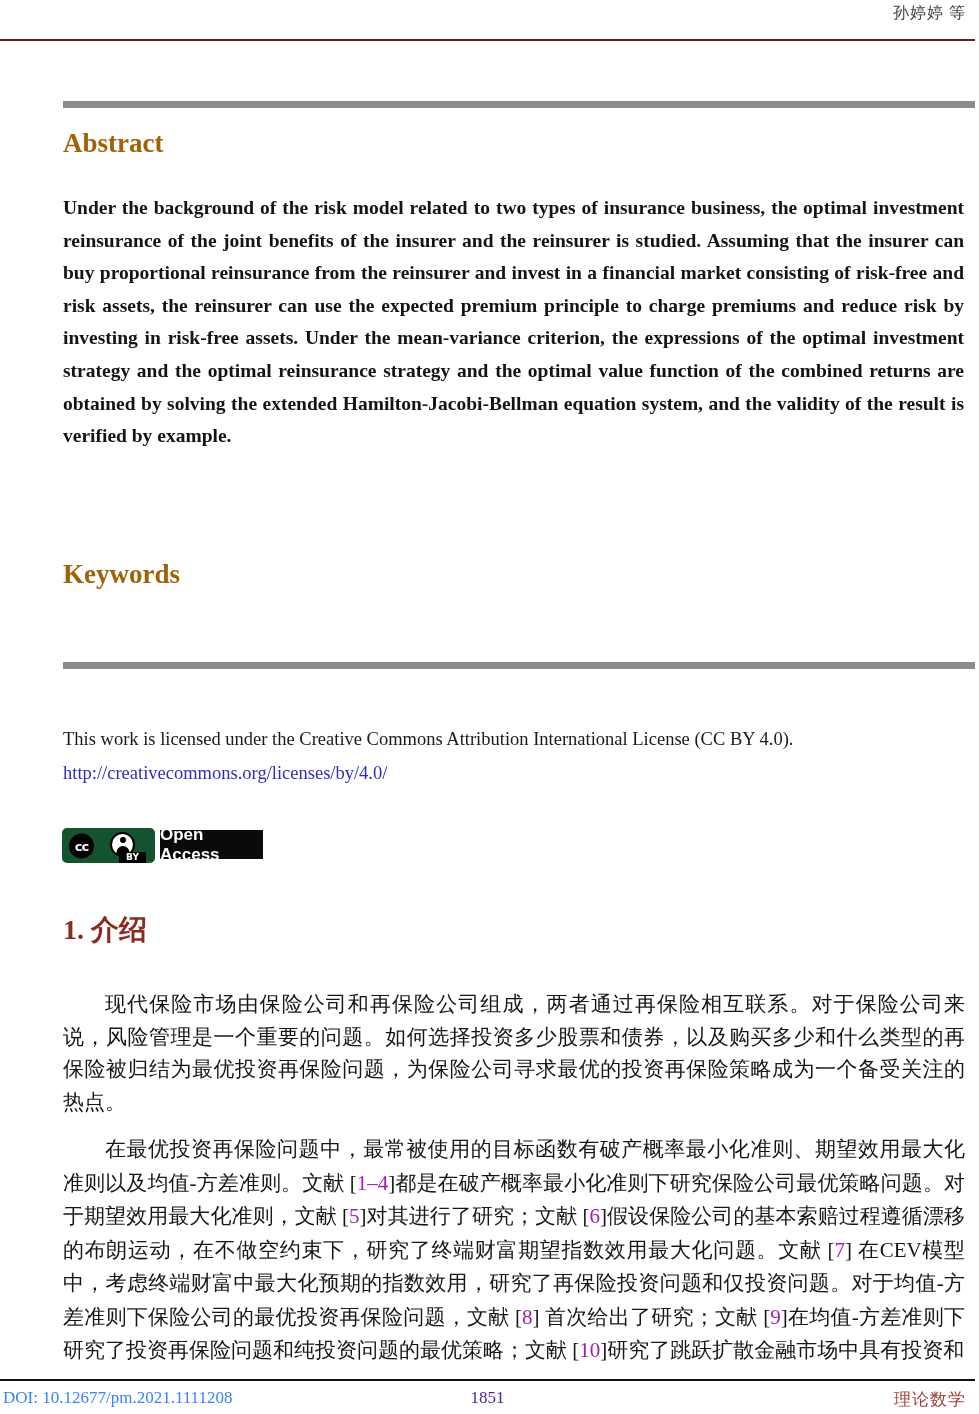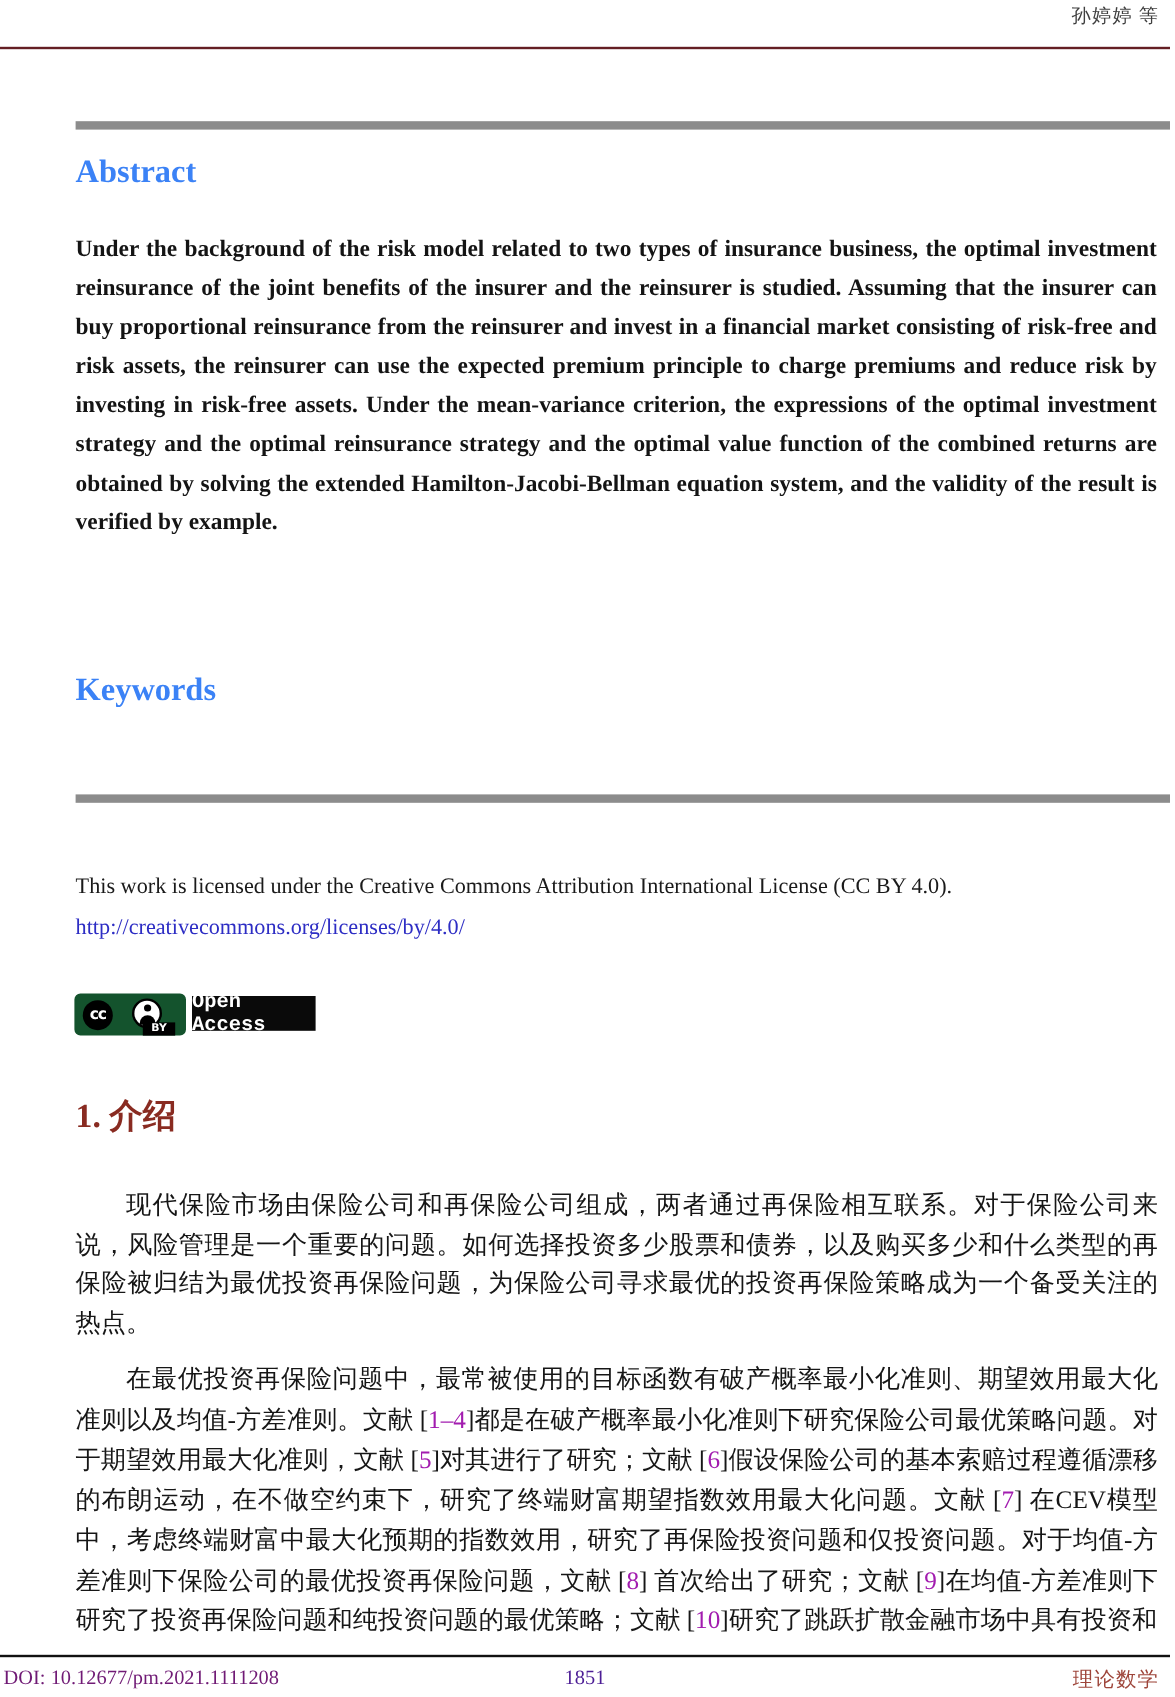--- a/index.html
+++ b/index.html
@@ -14,21 +14,21 @@
   }
   .rule-top {
     position:absolute; top:39px; left:0; width:975px; height:2px; background:#641f23;
   }
   .graybar { position:absolute; left:63px; width:912px; height:7px; background:#8c8c8c; }
   .bar1 { top:101px; }
   .bar2 { top:662px; }
 
   .h-red {
     position:absolute; left:63px; margin:0; font-weight:700;
-    font-family:"Liberation Serif", serif; color:#3b82f6;
+    font-family:"Liberation Serif", serif; color:#a16207;
   }
   .h-abstract { top:128px; font-size:27px; }
   .h-keywords { top:511px; font-size:27px;margin-top:48px; }
   .h-section  { top:911px; font-size:28px; color:#892b21; }
 
   .abstract-body {
     position:absolute; left:63px; top:192px; width:901px; margin:0;
     font-size:19.5px; line-height:32.6px; font-weight:700; text-align:justify;
     color:#141414;
   }
@@ -70,37 +70,37 @@
   }
   .by-plate {
     position:absolute; right:7px; bottom:-2px; background:#000; color:#fff;
     font-size:9px; font-weight:700; line-height:11px; padding:0 7px;
     font-family:"DejaVu Sans", sans-serif;
   }
   .oa-badge {
     position:absolute; left:160px; top:830px; width:103px; height:29px;
     background:#0a0a0a; color:#ffffff; font-weight:700; font-size:17px;
     display:flex; align-items:center; justify-content:center; cursor:pointer;
-    font-family:Liberation Mono, monospace;
+    font-family:Liberation Sans, sans-serif;
   }
 
   .cjk {
     position:absolute; left:63px; width:902px; margin:0;
     font-size:21px; color:#161616; text-align:justify; text-indent:2em;
     font-family:"Liberation Serif", serif;
   }
   .para1 { top:988px;  line-height:32.5px; }
   .para2 { top:1133px; line-height:33.5px; }
   .cite { color:#a21caf; cursor:pointer; }
 
   .rule-bottom {
     position:absolute; top:1379px; left:0; width:975px; height:2px; background:#111;
   }
   .footer { position:absolute; top:1388px; left:0; width:975px; height:26px; font-size:17px; }
-  .doi     { position:absolute; left:3px; color:#701a75; }
+  .doi     { position:absolute; left:3px; color:#3b82f6; }
   .pageno  { position:absolute; left:0; width:100%; text-align:center; color:#4c1d95; }
   .journal { position:absolute; right:9px; color:#9e453a; letter-spacing:1px; }
 </style>
 </head>
 <body>
 
 <div class="page">
 
   <div class="running-head">孙婷婷 等</div>
   <div class="rule-top"></div>

